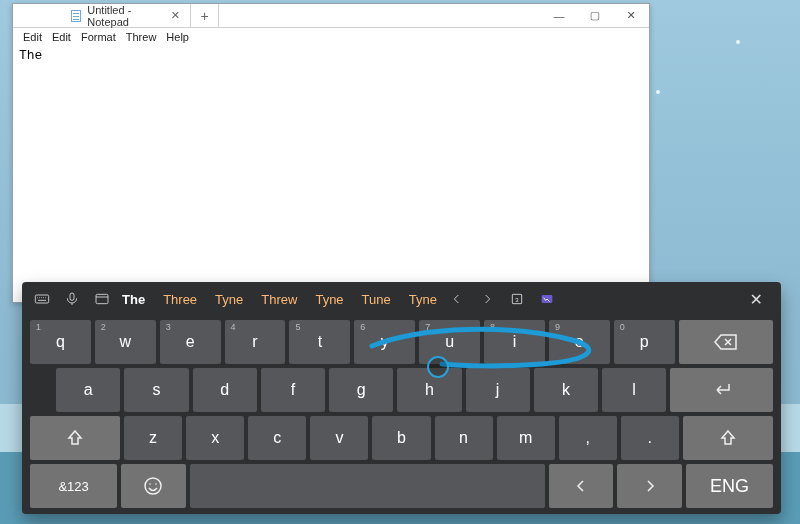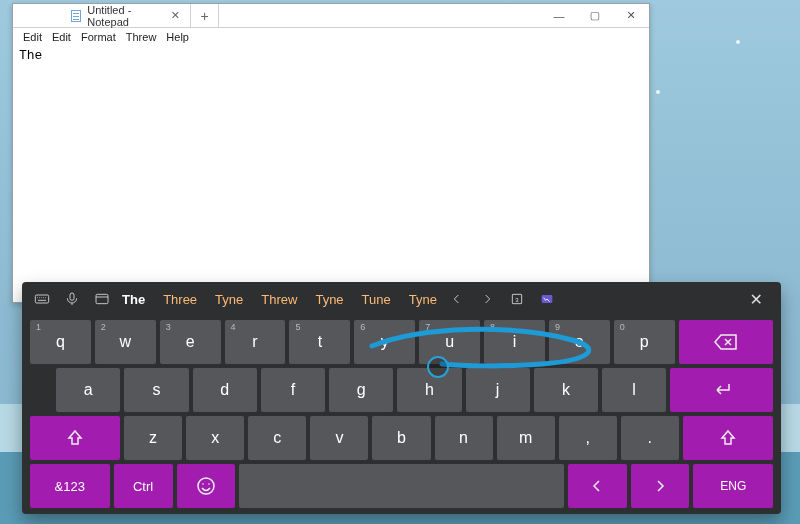--- a/index.html
+++ b/index.html
@@ -38,21 +38,21 @@
   .top-icon svg { width:16px; height:16px; stroke:#ddd; fill:none; stroke-width:1.3; }
   .sugg { display:flex; gap:18px; align-items:center; }
   .sugg span { color:#fdba74; }
   .sugg .sel { color:#fff; font-weight:600; }
   .osk-close { margin-left:auto; color:#ddd; font-size:16px; padding:4px 8px; }
 
   .kb-rows { position:relative; padding:0 8px; }
   .row { display:flex; gap:4px; margin-top:4px; }
   .key { position:relative; background:#56575a; color:#fff; font-size:16px; display:flex; align-items:center; justify-content:center; height:44px; border-radius:2px; flex:1; }
   .key .hint { position:absolute; top:2px; left:6px; font-size:9px; color:#bbb; }
-  .key.dark { background:#a21caf; }
+  .key.dark { background:#737373; }
   .key.wide { flex:1.55; }
   .key.widish { flex:1.35; }
   .key.space { flex:5.5; }
   .key.enter { flex:1.6; }
   .key.bksp { flex:1.55; }
   .row.indent .key:first-child { margin-left:26px; }
   .row.indent .key.enter { margin-right:0; }
   .key svg { stroke:#eee; fill:none; stroke-width:1.5; }
 
   
@@ -277,43 +277,40 @@
         <svg width="18" height="18" viewBox="0 0 18 18">
             <path d="M9 2l6 7h-3v6H6v-6H3z"></path>
           </svg>
       </div>
     </div>
 
     <div class="row">
       <div class="key dark widish" style="font-size:13px">
           <span>&amp;123</span>
         </div>
-      <div class="key dark" style="font-size:13px">
-          <span>Ctrl</span>
-        </div>
       <div class="key dark">
         <svg width="20" height="20" viewBox="0 0 20 20">
             <circle cx="10" cy="10" r="8"></circle>
             <circle cx="7" cy="8" r="0.8" fill="#eee" stroke="none"></circle>
             <circle cx="13" cy="8" r="0.8" fill="#eee" stroke="none"></circle>
             <path d="M6 12c1.2 1.6 2.6 2.4 4 2.4s2.8-.8 4-2.4"></path>
           </svg>
       </div>
       <div class="key space"></div>
       <div class="key dark">
           <svg width="16" height="16" viewBox="0 0 16 16">
             <path d="M10 3L5 8l5 5"></path>
           </svg>
         </div>
       <div class="key dark">
           <svg width="16" height="16" viewBox="0 0 16 16">
             <path d="M6 3l5 5-5 5"></path>
           </svg>
         </div>
-      <div class="key dark widish" style="font-size:12px">
+      <div class="key dark widish" style="font-size:18px">
           <span>ENG</span>
         </div>
     </div>
 
     <div class="trail" style="left:0; top:0;">
       <svg width="740" height="60" style="position:absolute; left:0; top:0;">
         <path d="M350 26 C 400 6, 490 4, 550 20 C 580 28, 570 40, 520 44 C 480 47, 440 46, 420 44" stroke="#1e9ad6" stroke-width="5" fill="none" stroke-linecap="round"></path>
       </svg>
       <div class="trail-dot" style="left:405px; top:36px;"></div>
     </div>

